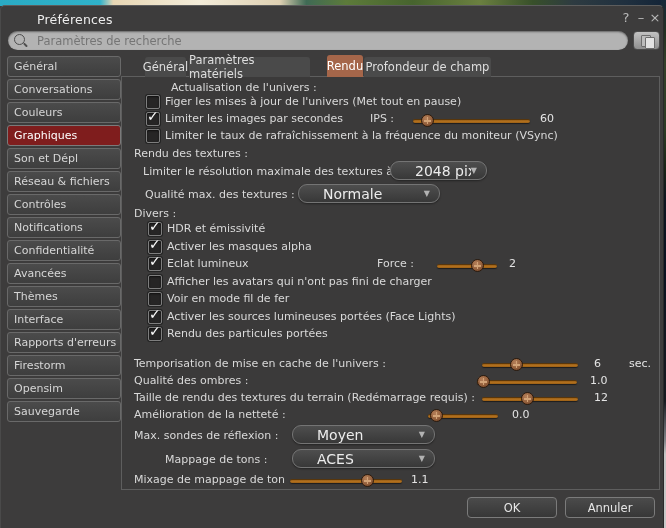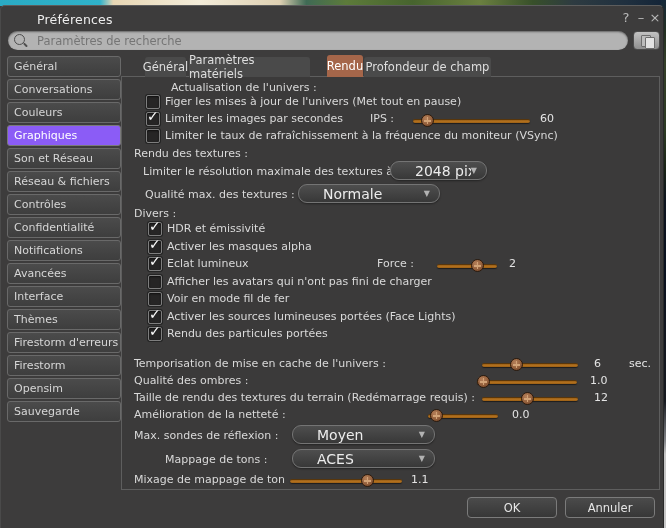--- a/index.html
+++ b/index.html
@@ -29,21 +29,21 @@
   .copybtn{left:633px;top:31px;width:27px;height:19px;border-radius:4px;
     background:linear-gradient(180deg,#c2c2c2,#8f8f8f);border:1px solid #4c4c4c;box-sizing:border-box;}
   .page{position:absolute;background:#e3e3e3;border:1px solid #6e6e6e;border-radius:1px;}
   .page.p1{left:7px;top:3px;width:8px;height:10px;background:#bdbdbd;}
   .page.p2{left:11px;top:5px;width:8px;height:10px;}
   
   .sidebar{left:7px;top:56px;width:114px;display:flex;flex-direction:column;gap:2px;}
   .sbtn{height:21px;box-sizing:border-box;border:1px solid #696969;border-radius:3px;
     background:linear-gradient(180deg,#4b4b4b,#3e3e3e);color:#d6d6d6;font-size:11px;
     display:flex;align-items:center;padding-left:6px;cursor:default;}
-  .sbtn.selected{background:#8b5cf6;color:#ffffff;border-color:#7a7a7a;}
+  .sbtn.selected{background:#7f1d1d;color:#ffffff;border-color:#7a7a7a;}
   
   .panel{left:121px;top:76px;width:539px;height:414px;border:1px solid #5e5e5e;box-sizing:border-box;background:#3b3a3a;}
   .tab{top:57px;height:20px;box-sizing:border-box;background:#4a4a4a;color:#dedede;font-size:11.5px;
     display:flex;align-items:center;justify-content:center;border-radius:3px 3px 0 0;cursor:default;}
   .tab.selected{background:#a5664a;color:#fff;top:55px;height:22px;}
   
   .lbl{color:#d9d9d9;font-size:11px;white-space:nowrap;}
   .val{color:#e4e4e4;font-size:11px;white-space:nowrap;}
   
   .cbrow{height:15px;}
@@ -100,45 +100,45 @@
   <div class="sbtn">
       <span>Conversations</span>
     </div>
   <div class="sbtn">
       <span>Couleurs</span>
     </div>
   <div class="sbtn selected">
       <span>Graphiques</span>
     </div>
   <div class="sbtn">
-      <span>Son et Réseau</span>
+      <span>Son et Dépl</span>
     </div>
   <div class="sbtn">
       <span>Réseau &amp; fichiers</span>
     </div>
   <div class="sbtn">
       <span>Contrôles</span>
     </div>
   <div class="sbtn">
+      <span>Notifications</span>
+    </div>
+  <div class="sbtn">
       <span>Confidentialité</span>
     </div>
   <div class="sbtn">
-      <span>Notifications</span>
-    </div>
-  <div class="sbtn">
       <span>Avancées</span>
     </div>
   <div class="sbtn">
+      <span>Thèmes</span>
+    </div>
+  <div class="sbtn">
       <span>Interface</span>
     </div>
   <div class="sbtn">
-      <span>Thèmes</span>
-    </div>
-  <div class="sbtn">
-      <span>Firestorm d'erreurs</span>
+      <span>Rapports d'erreurs</span>
     </div>
   <div class="sbtn">
       <span>Firestorm</span>
     </div>
   <div class="sbtn">
       <span>Opensim</span>
     </div>
   <div class="sbtn">
       <span>Sauvegarde</span>
     </div>

